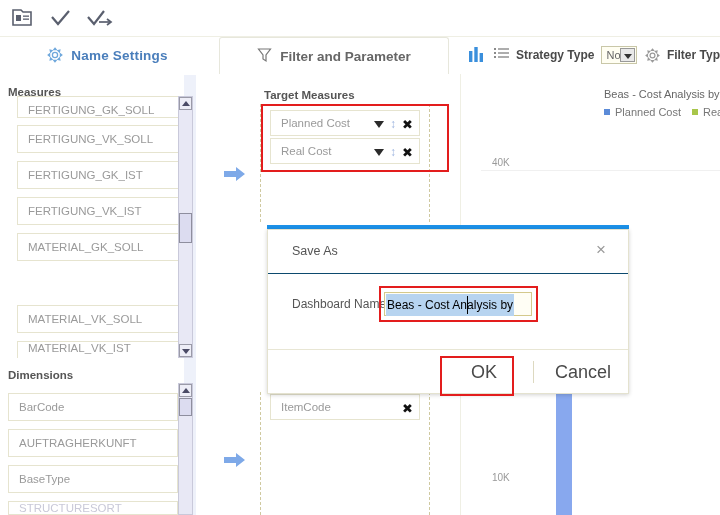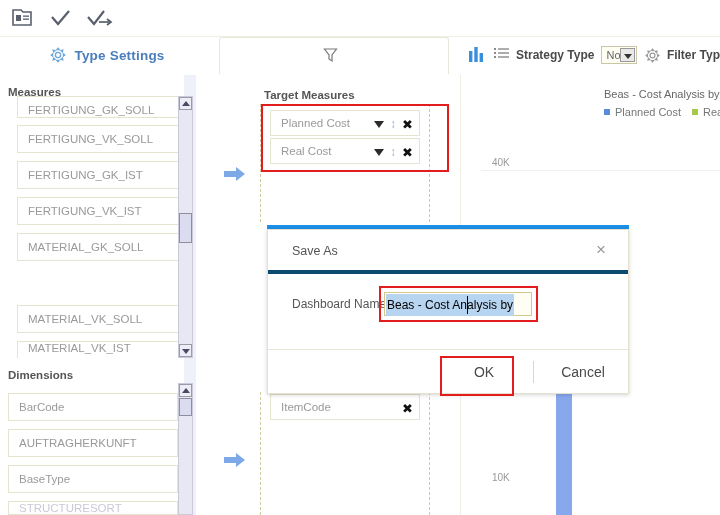--- a/index.html
+++ b/index.html
@@ -116,39 +116,39 @@
   .bar{position:absolute;background:#88a8ee;}
 
   
   #dialog{
     left:267px;top:229px;width:362px;height:165px;background:#fff;
     border:1px solid #e4e2cf;box-sizing:border-box;
     box-shadow:0 1px 4px rgba(0,0,0,.18);
   }
   #dialog-accent{left:267px;top:225px;width:362px;height:6px;background:#1c91e8;}
   #dialog-titlebar{position:absolute;left:0;top:0;width:100%;height:44px;
-    border-bottom:4px solid #0c4a6e;box-sizing:border-box;}
+    border-bottom:1px solid #0c4a6e;box-sizing:border-box;}
   #dialog-title{position:absolute;left:24px;top:14px;color:#555;font-size:12.5px;}
   #dialog-close{position:absolute;right:16px;top:9px;width:22px;height:22px;
     color:#9a9a9a;font-size:17px;text-align:center;line-height:22px;cursor:pointer;}
   #dialog-body{position:absolute;left:0;top:44px;width:100%;height:75px;padding-left:44px;}
   #field-label{position:absolute;left:24px;top:23px;color:#555;font-size:12px;white-space:nowrap;}
   #name-input{
     position:absolute;left:116px;top:18px;width:148px;height:24px;
     border:1px solid #d4c98c;background:#fffef5;box-sizing:border-box;
   }
   #name-input .sel{
     position:absolute;left:1px;top:1px;height:22px;line-height:22px;
     background:#b7d4f0;color:#000;font-size:12px;padding:0 1px;white-space:nowrap;
   }
   #name-caret{position:absolute;left:82px;top:3px;width:1px;height:18px;background:#000;}
   #dialog-footer{position:absolute;left:0;top:119px;width:100%;height:45px;
     border-top:1px solid #e8e6d4;box-sizing:border-box;}
   .dlg-btn{position:absolute;top:9px;height:26px;line-height:26px;
-    color:#4a4a4a;font-size:14px;text-align:center;cursor:pointer;}
+    color:#4a4a4a;font-size:18px;text-align:center;cursor:pointer;}
   #btn-ok{left:181px;width:70px;}
   #btn-cancel{left:280px;width:70px;}
   #footer-sep{position:absolute;left:265px;top:11px;width:1px;height:22px;background:#ddd9c0;}
 
   .gear-svg{display:block;}
 </style>
 </head>
 <body>
 
 <div class="abs" id="toolbar">
@@ -184,29 +184,30 @@
         <path d="M8 14.8 L6.9 13.4 L9.1 13.4 Z"></path>
         <path d="M1.2 8 L2.6 6.9 L2.6 9.1 Z"></path>
         <path d="M14.8 8 L13.4 9.1 L13.4 6.9 Z"></path>
         <path d="M3.2 3.2 L5 3.6 L3.6 5 Z"></path>
         <path d="M12.8 12.8 L11 12.4 L12.4 11 Z"></path>
         <path d="M12.8 3.2 L12.4 5 L11 3.6 Z"></path>
         <path d="M3.2 12.8 L3.6 11 L5 12.4 Z"></path>
       </g>
     </svg>
   </span>
-  <span class="lbl">Type Settings</span>
+  <span class="lbl">Name Settings</span>
 </div>
 
 <div class="abs" id="tab-filter">
   <span class="funnel">
     <svg width="15" height="16" viewBox="0 0 15 16">
       <path d="M1.5 2 H13.5 L9 8 V14 L6 12 V8 Z" fill="none" stroke="#777" stroke-width="1.2"></path>
     </svg>
   </span>
+  <span class="lbl">Filter and Parameter</span>
 </div>
 <div class="abs" id="left-underline"></div>
 
 <div class="abs" id="col-divider"></div>
 
 <div class="abs section-title" id="measures-title">Measures</div>
 
 <div class="list-wrap" style="left:9px;top:96px;width:196px;height:262px;">
   <div class="list-item clip-top" style="top:0px;">FERTIGUNG_GK_SOLL</div>
   <div class="list-item" style="top:29px;">FERTIGUNG_VK_SOLL</div>

